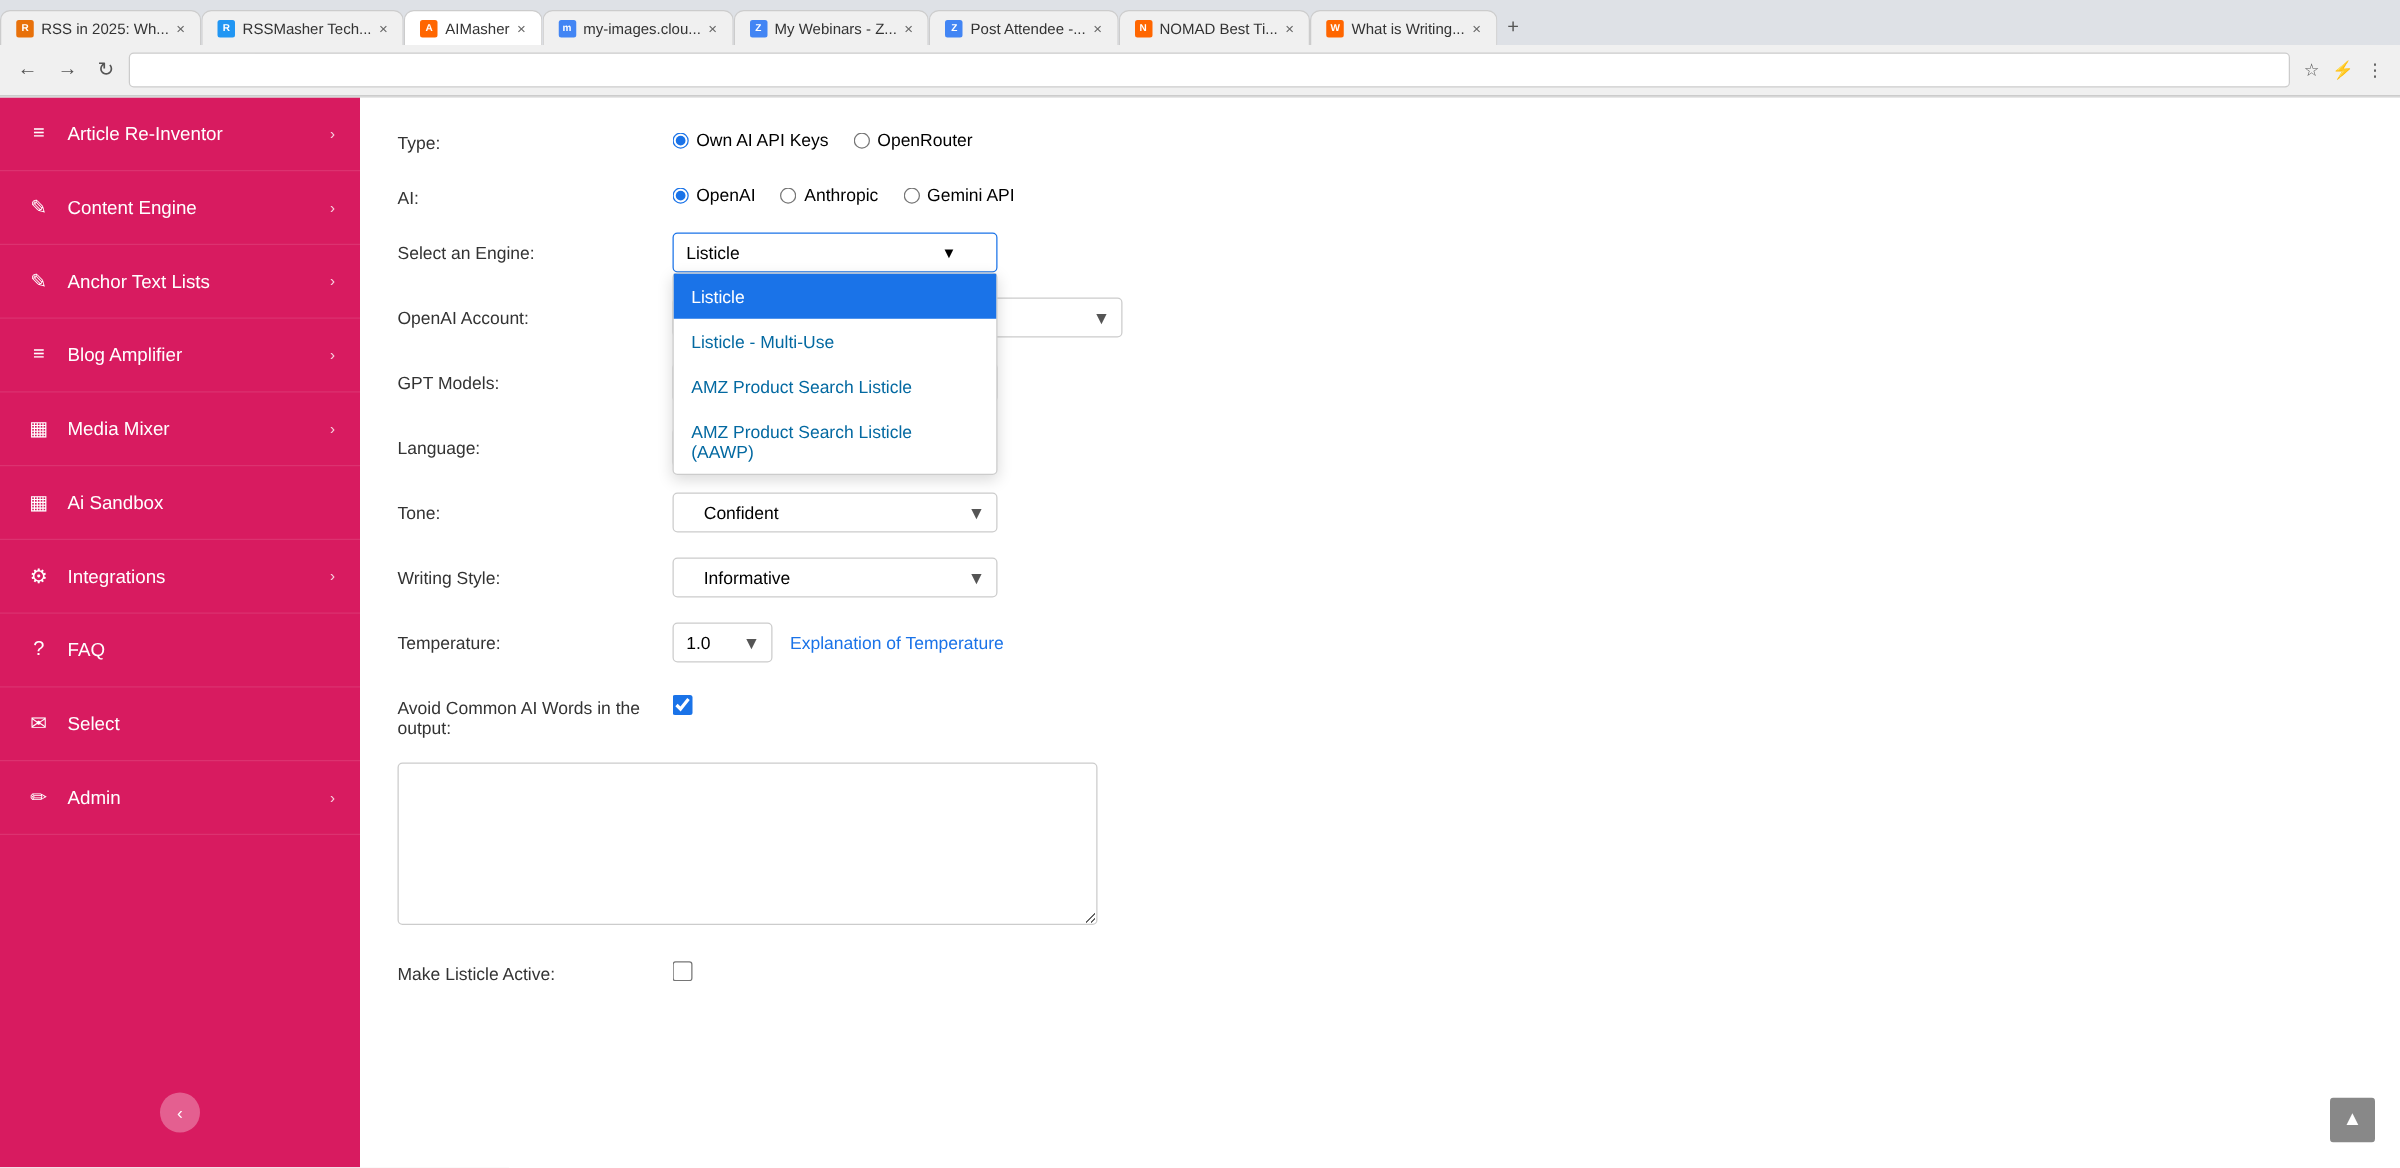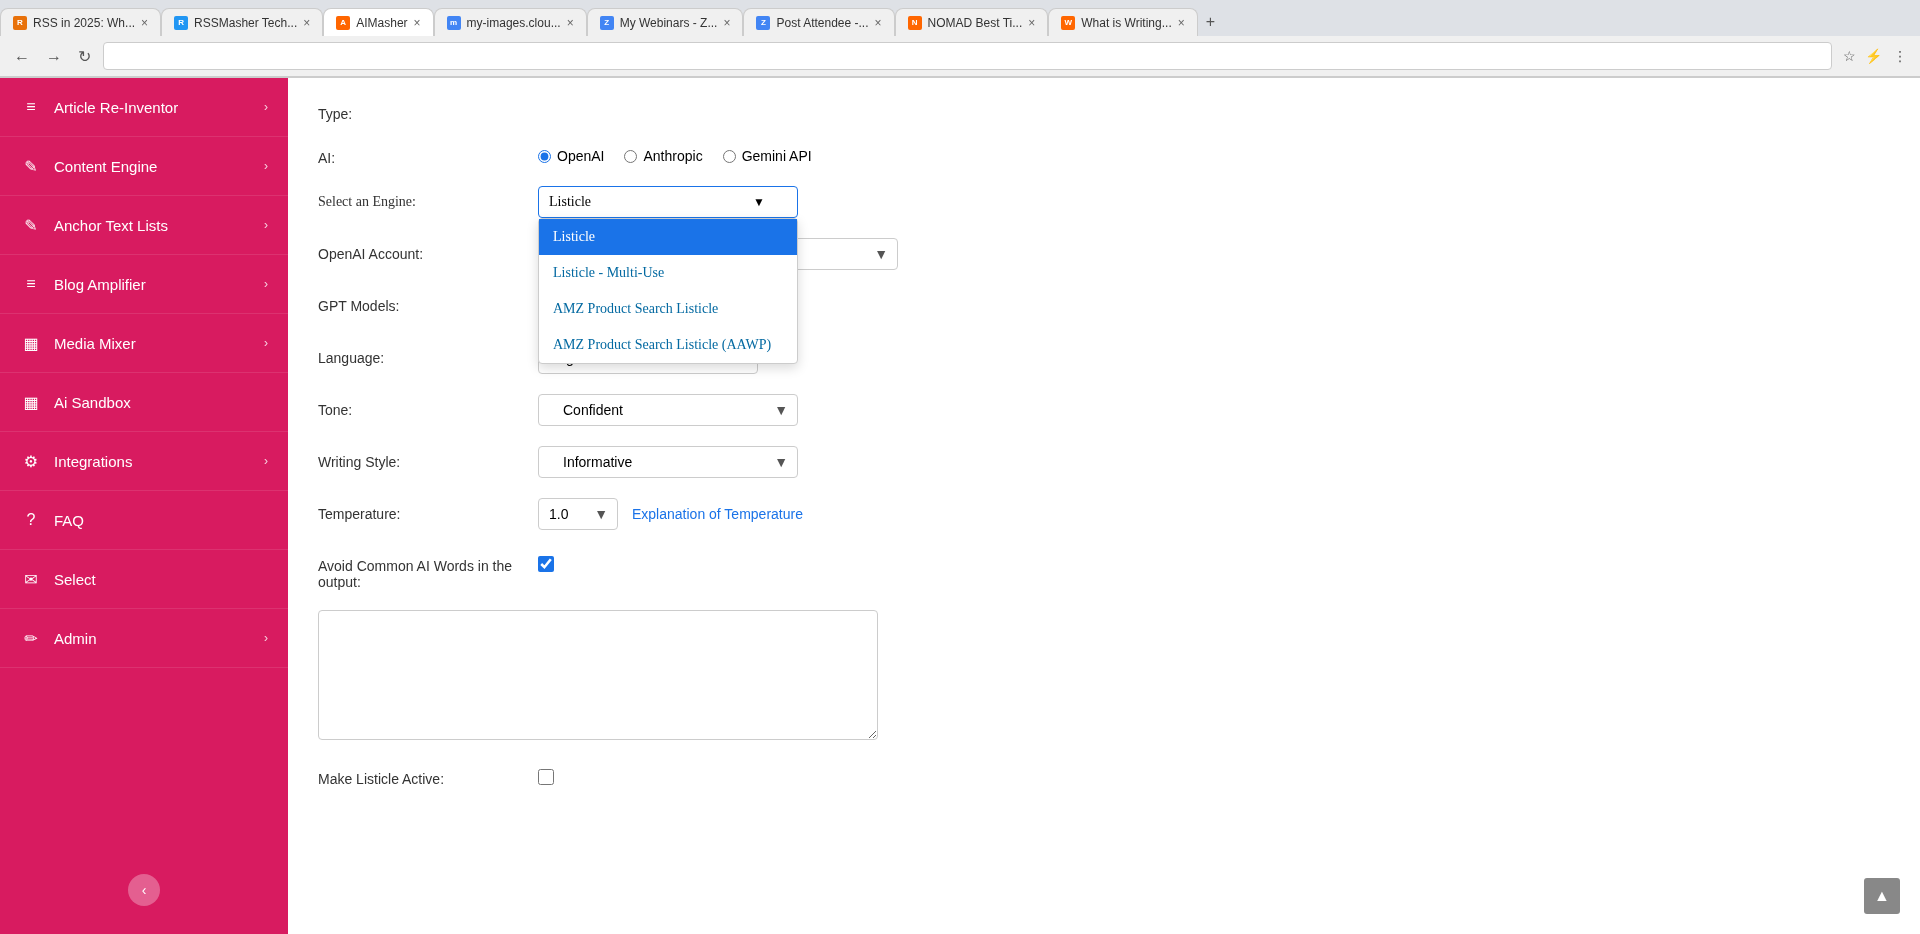--- a/index.html
+++ b/index.html
@@ -230,41 +230,51 @@
     <div style="display:flex;justify-content:center;margin-top:auto;padding:16px;">
       <button class="sidebar-collapse-btn">‹</button>
     </div>
   </div>
 
   <div class="main-content">
 
 
     <div class="form-row">
       <div class="form-label">Type:</div>
+      <div class="form-control radio-group">
+        <label class="radio-item">
+          <input type="radio" name="type" checked="" style="">
+          <span>Own AI API Keys</span>
+        </label>
+        <label class="radio-item">
+          <input type="radio" name="type" style="">
+          <span>OpenRouter</span>
+        </label>
+      </div>
     </div>
 
     <div class="form-row">
       <div class="form-label">AI:</div>
       <div class="form-control radio-group">
         <label class="radio-item">
           <input type="radio" name="ai" checked="" style="">
           <span>OpenAI</span>
         </label>
         <label class="radio-item">
           <input type="radio" name="ai" style="">
           <span>Anthropic</span>
         </label>
         <label class="radio-item">
           <input type="radio" name="ai" style="">
           <span>Gemini API</span>
         </label>
       </div>
     </div>
 
-    <div class="form-row" style="position:relative;font-family:Liberation Serif, serif;">
+    <div class="form-row" style="position:relative;">
       <div class="form-label">Select an Engine:</div>
       <div class="form-control">
         <div class="dropdown-container">
           <div class="dropdown-selected open">
             <span>Listicle</span>
             <span style="font-size:12px;">▼</span>
           </div>
           <div class="dropdown-menu">
             <div class="dropdown-option selected">Listicle</div>
             <div class="dropdown-option">Listicle - Multi-Use</div>

